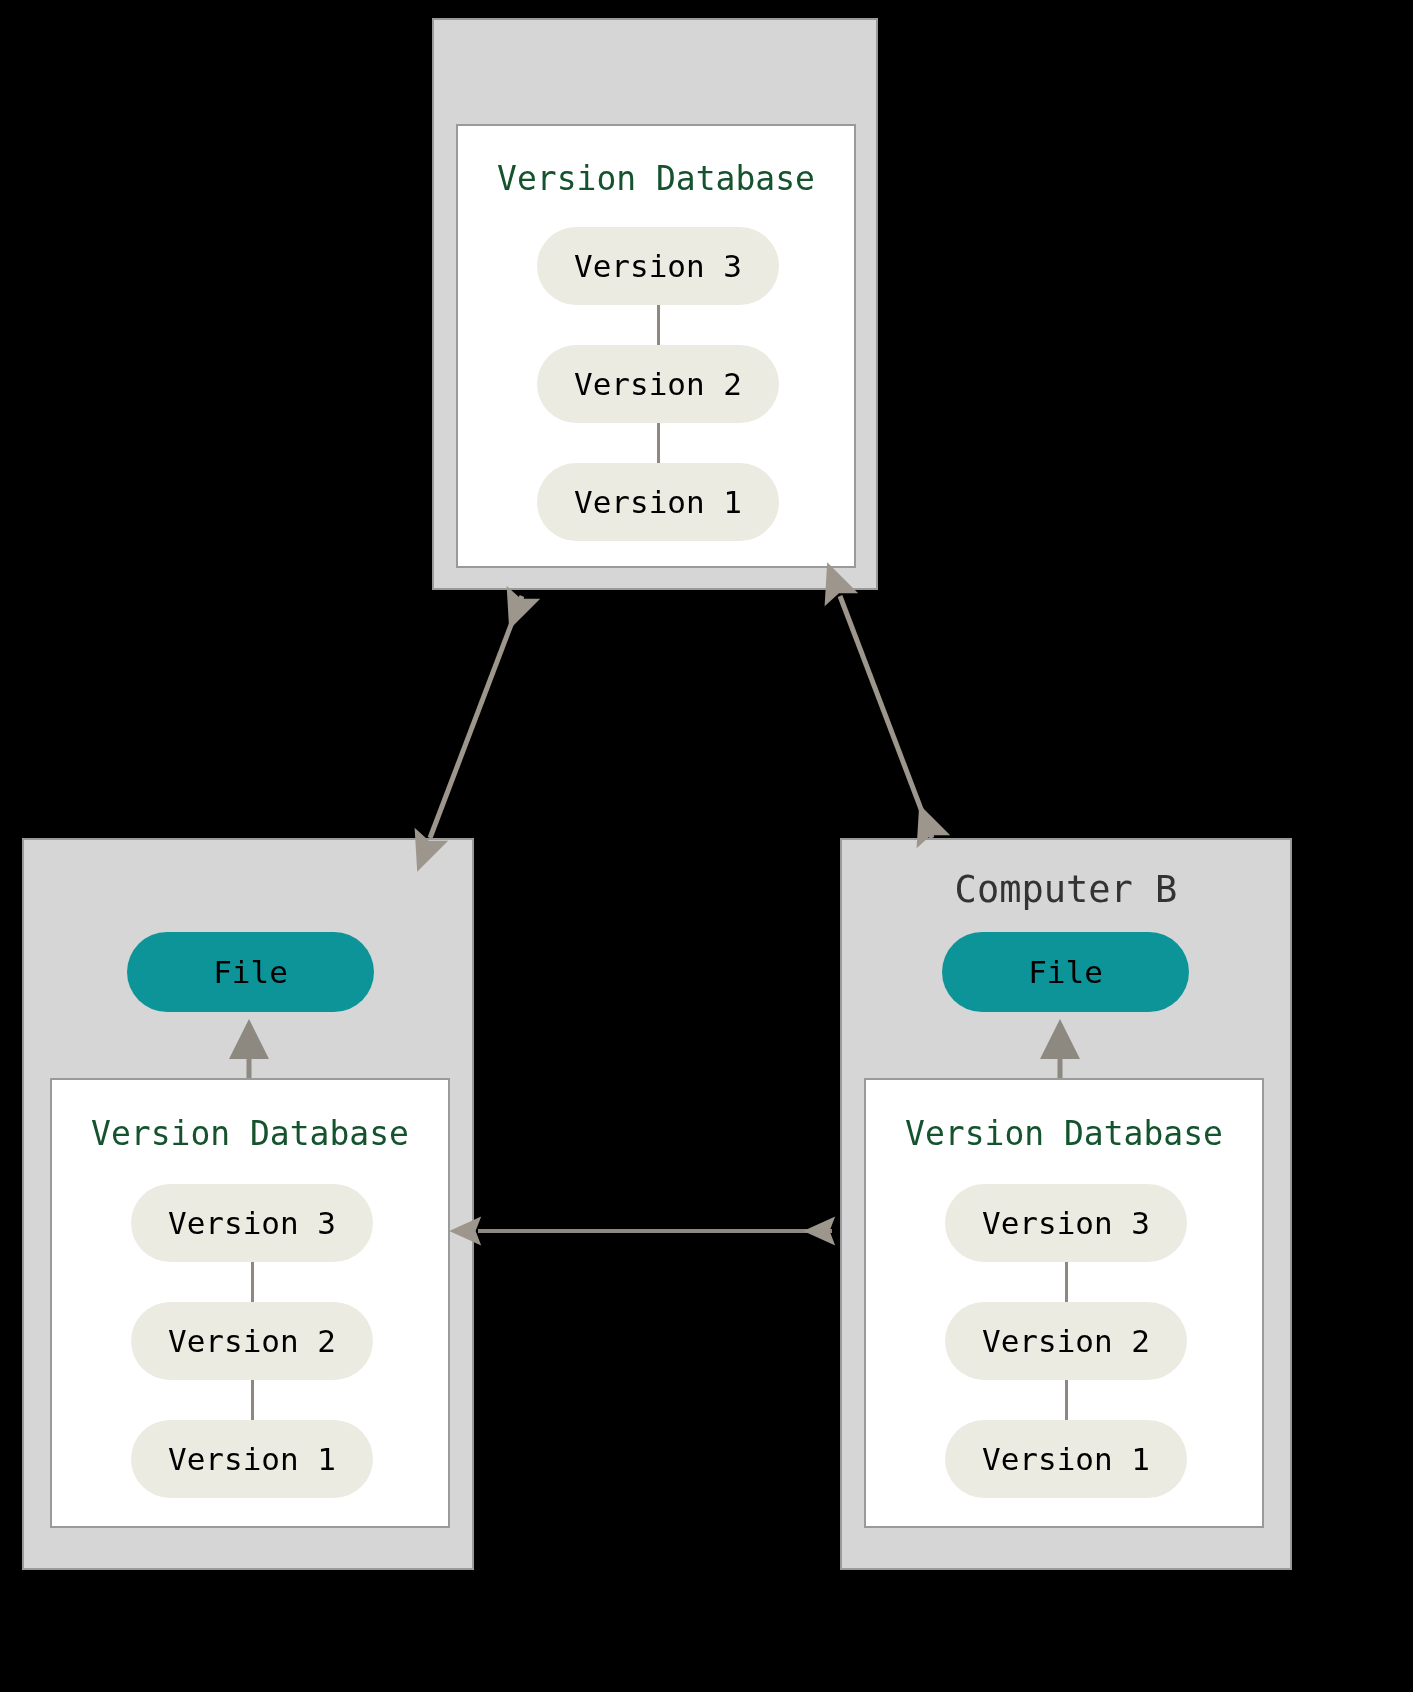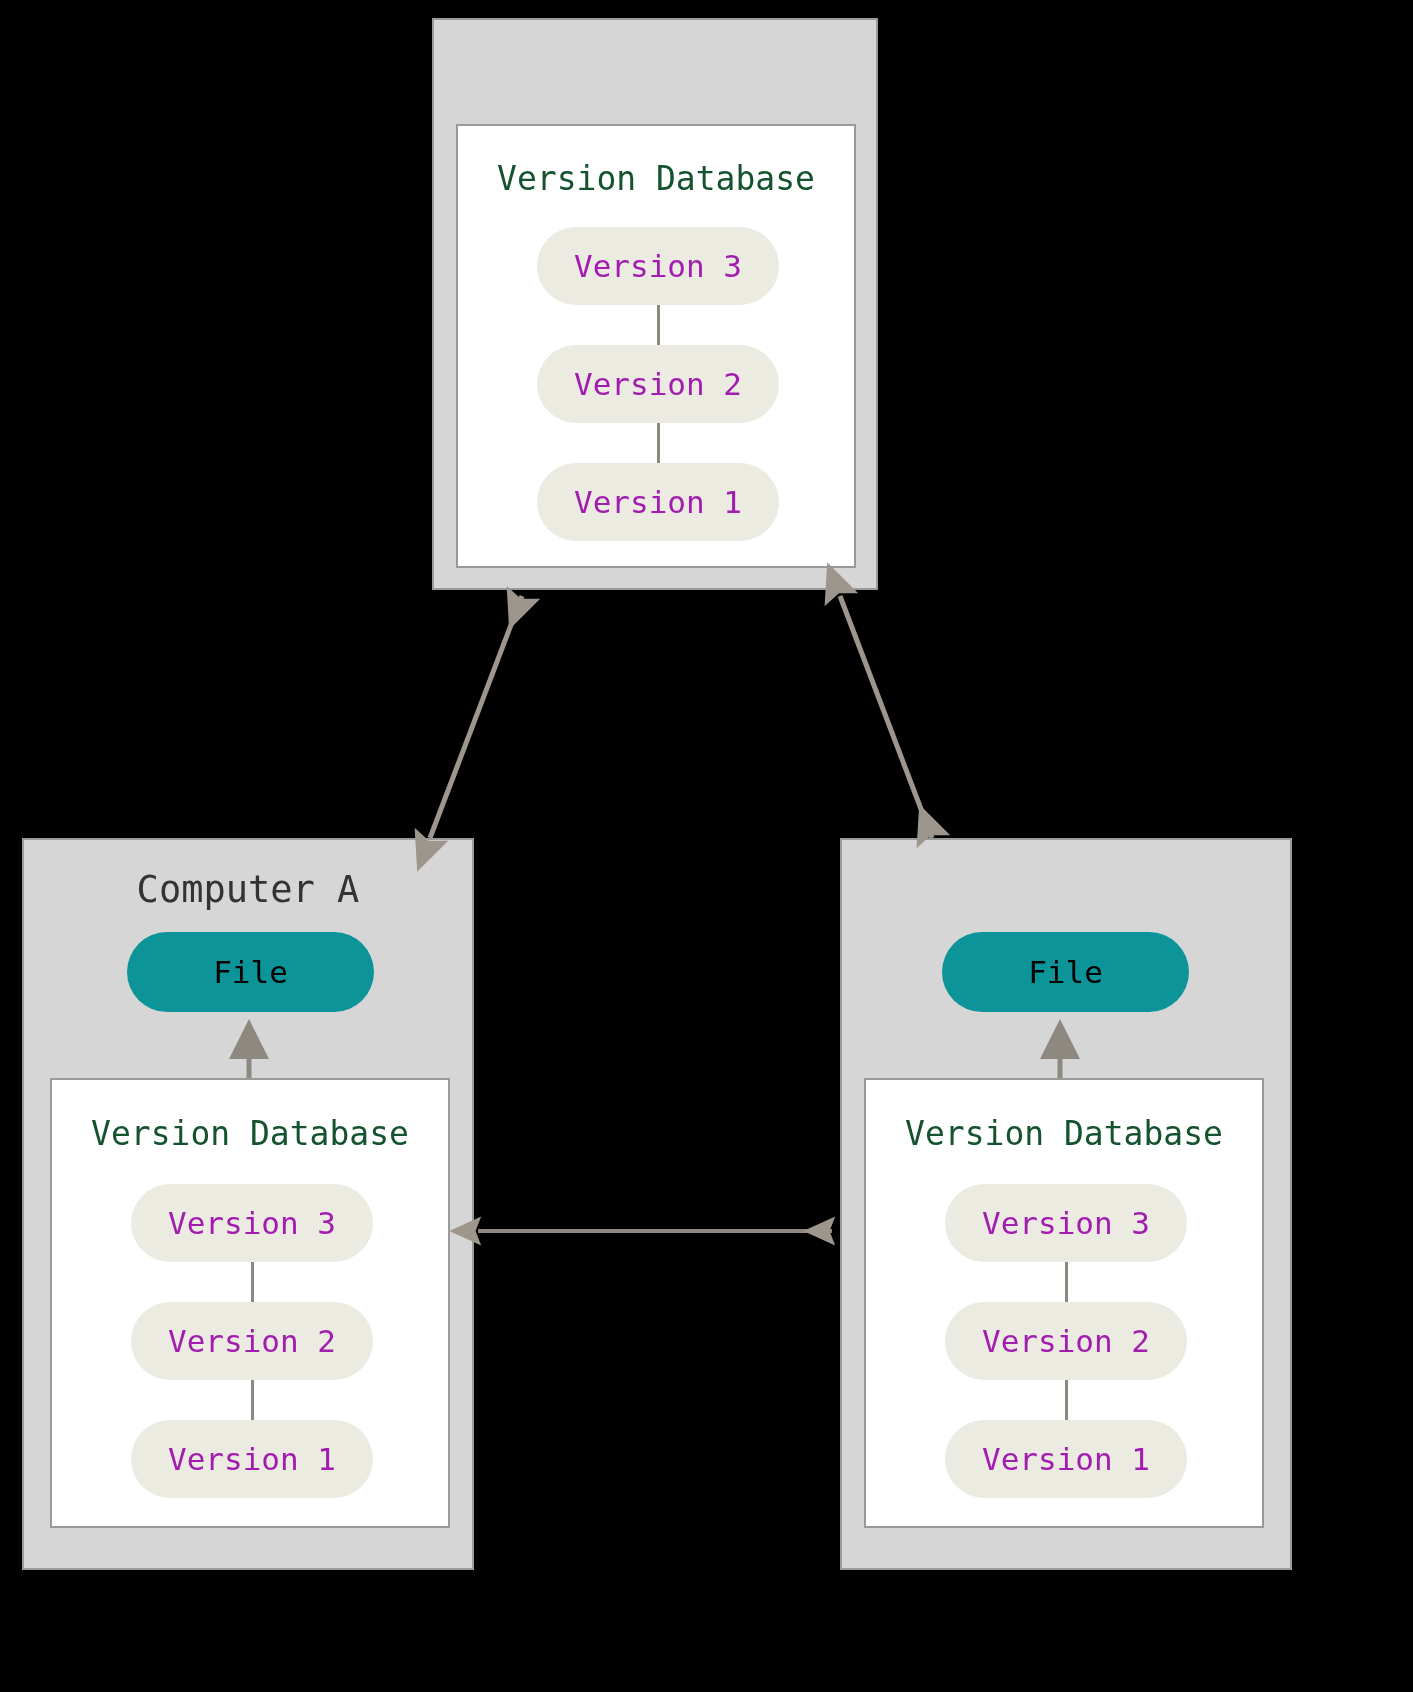--- a/index.html
+++ b/index.html
@@ -13,21 +13,21 @@
                color:#333333;font-size:37px;letter-spacing:0px;white-space:nowrap;}
 
   
   .vdb{position:absolute;background:#ffffff;border:2px solid #9a9a9a;box-sizing:border-box;}
   .vdb-title{position:absolute;left:0;right:0;text-align:center;color:#14532d;
              font-size:33px;white-space:nowrap;}
 
   
   .pill{position:absolute;background:#ecebe2;border-radius:999px;
         display:flex;align-items:center;justify-content:center;
-        color:#a21caf;font-size:31px;box-sizing:border-box;}
+        color:#000000;font-size:31px;box-sizing:border-box;}
   .pill-file{background:#0d9499;color:#000000;}
 
   
   .stem{position:absolute;background:#8d8880;width:3px;}
 
   svg.arrows{position:absolute;left:0;top:0;width:1413px;height:1692px;overflow:visible;}
 </style>
 </head>
 <body>
 
@@ -48,21 +48,20 @@
       </div>
       <div class="stem" style="left:199px;top:297px;height:40px;"></div>
 
       <div class="pill" style="left:79px;top:337px;width:242px;height:78px;">
         <span>Version 1</span>
       </div>
     </div>
   </div>
 
   <div class="panel" style="left:22px;top:838px;width:452px;height:732px;">
-    <div class="panel-title" style="top:28px;">Computer A</div>
 
     <div class="pill pill-file" style="left:103px;top:92px;width:247px;height:80px;">
       <span>File</span>
     </div>
 
     <div class="vdb" style="left:26px;top:238px;width:400px;height:450px;">
       <div class="vdb-title" style="top:34px;">Version Database</div>
 
       <div class="pill" style="left:79px;top:104px;width:242px;height:78px;">
         <span>Version 3</span>
@@ -74,20 +73,21 @@
       </div>
       <div class="stem" style="left:199px;top:300px;height:40px;"></div>
 
       <div class="pill" style="left:79px;top:340px;width:242px;height:78px;">
         <span>Version 1</span>
       </div>
     </div>
   </div>
 
   <div class="panel" style="left:840px;top:838px;width:452px;height:732px;">
+    <div class="panel-title" style="top:28px;">Computer B</div>
 
     <div class="pill pill-file" style="left:100px;top:92px;width:247px;height:80px;">
       <span>File</span>
     </div>
 
     <div class="vdb" style="left:22px;top:238px;width:400px;height:450px;">
       <div class="vdb-title" style="top:34px;">Version Database</div>
 
       <div class="pill" style="left:79px;top:104px;width:242px;height:78px;">
         <span>Version 3</span>

